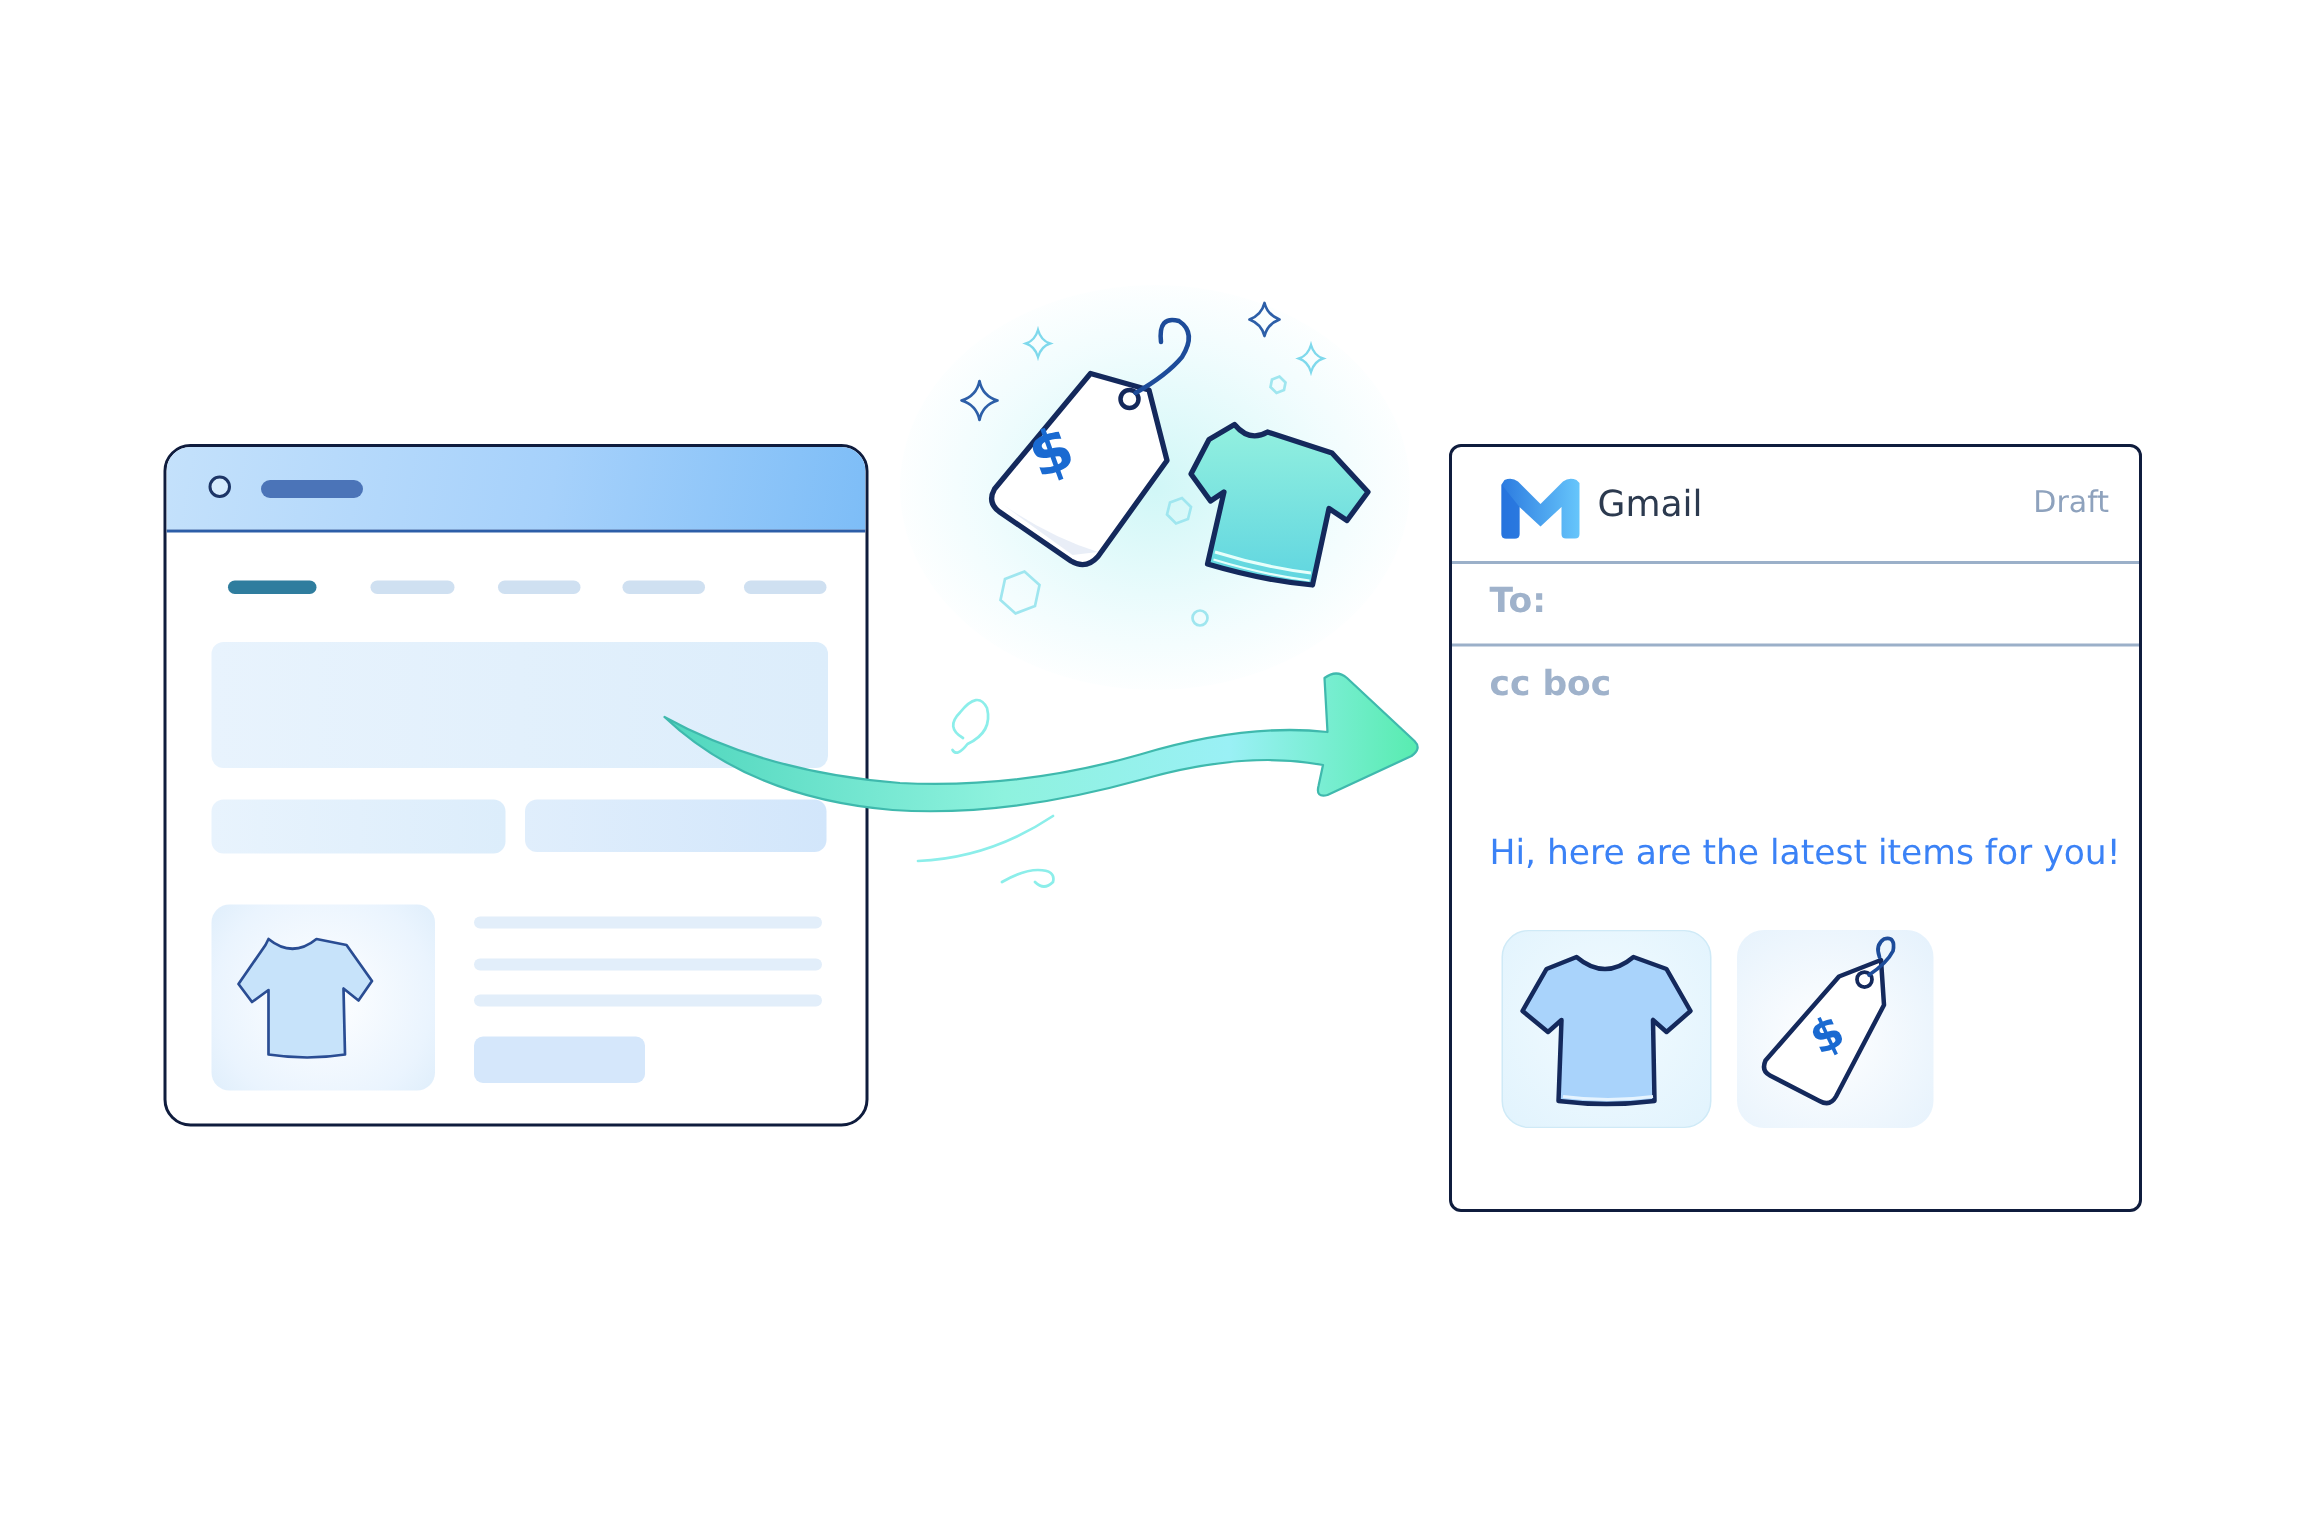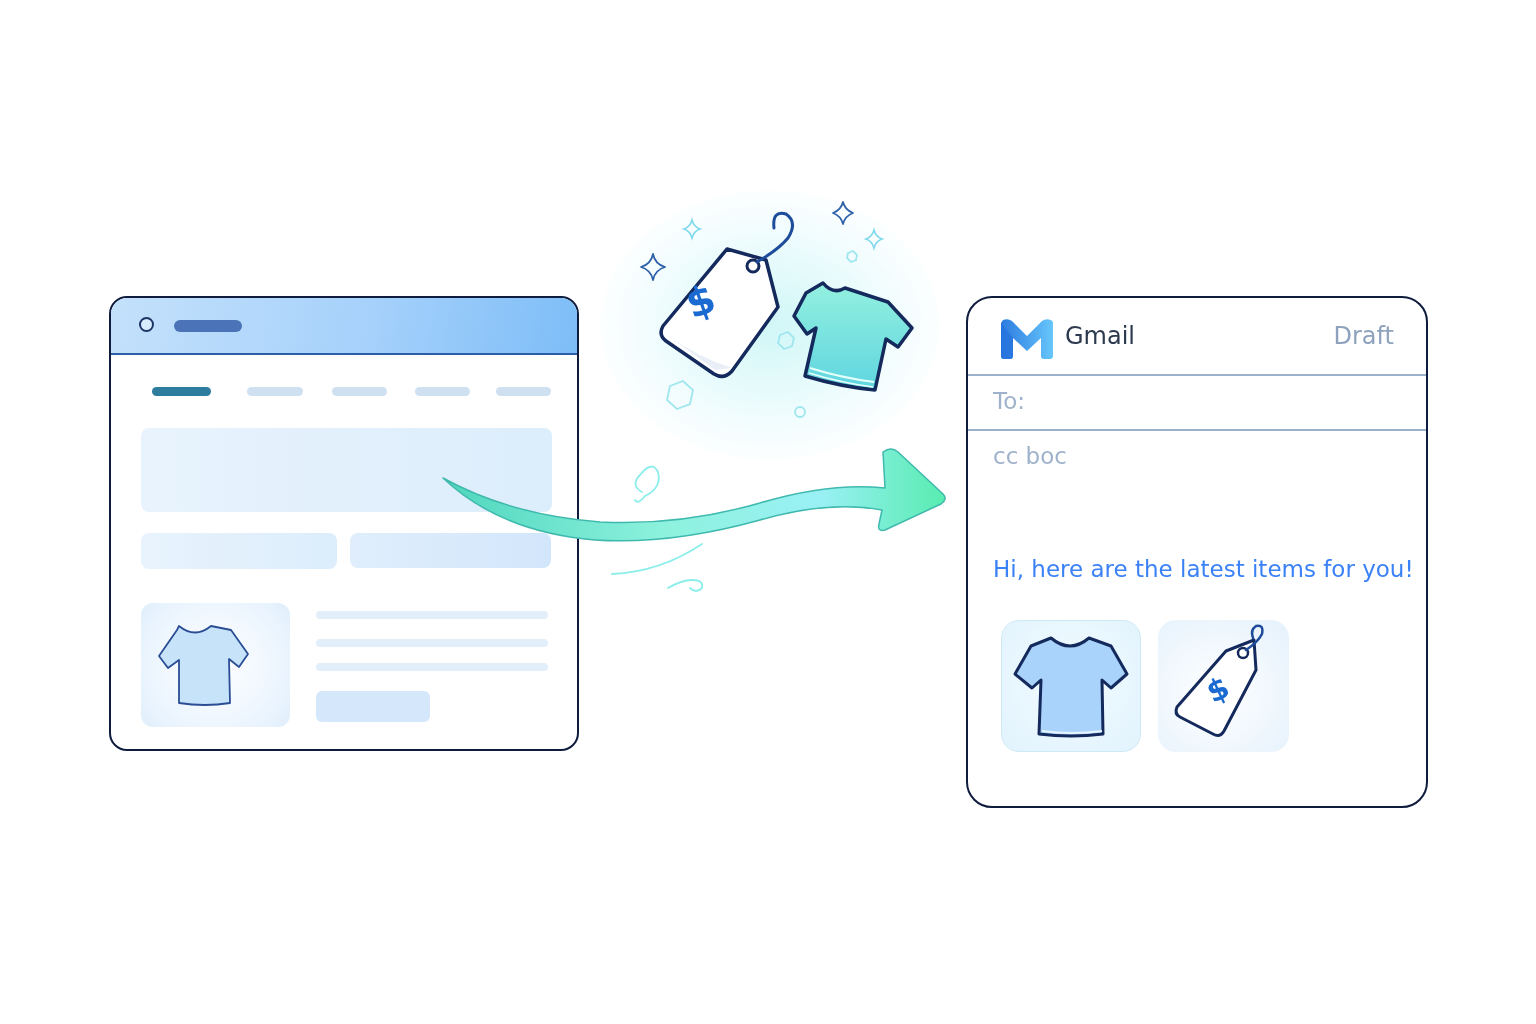--- a/index.html
+++ b/index.html
@@ -35,32 +35,33 @@
     .product-thumb {
       position: absolute; left: 30px; top: 305px; width: 149px; height: 124px;
       border-radius: 12px; background: radial-gradient(circle at 50% 50%, #ffffff 0%, #eaf4fe 75%, #dfeefb 100%);
     }
     .text-line { position: absolute; left: 205px; height: 8px; border-radius: 4px; background: #e2eefa; }
     .cta-skel { position: absolute; left: 205px; top: 393px; width: 114px; height: 31px; border-radius: 6px; background: #d5e7fb; }
 
     
     .composer {
       left: 966px; top: 296px; width: 462px; height: 512px;
-      border: 2.5px solid #0f1c3d; border-radius: 26px; background: #fff; box-sizing: border-box;
+      border: 2.5px solid #0f1c3d; border-radius: 8px; background: #fff; box-sizing: border-box;
     }
     .gmail-logo { position: absolute; left: 32px; top: 20px; width: 54px; height: 42px; }
     .gmail-title {
       position: absolute; left: 97px; top: 24px; font-size: 24px; color: #2c3a4f; font-weight: 500;
     }
     .draft-label {
-      position: absolute; right: 32px; top: 24px; font-size: 24px; color: #8ea2bd;
+      position: absolute; right: 20px; top: 24px; font-size: 20px; color: #8ea2bd;
     }
     .field-row {
       position: absolute; left: 0; right: 0; height: 53px;
       border-top: 2px solid #9bb0c9;
+      font-weight: bold;
     }
     .field-row .lbl {
       position: absolute; left: 25px; top: 12px; font-size: 23px; color: #9fb2cb;
     }
     .body-text {
       position: absolute; left: 25px; top: 258px; font-size: 23px; color: #3b82f6;
     }
     .attach {
       position: absolute; top: 322px; width: 140px; height: 132px; border-radius: 18px;
     }

